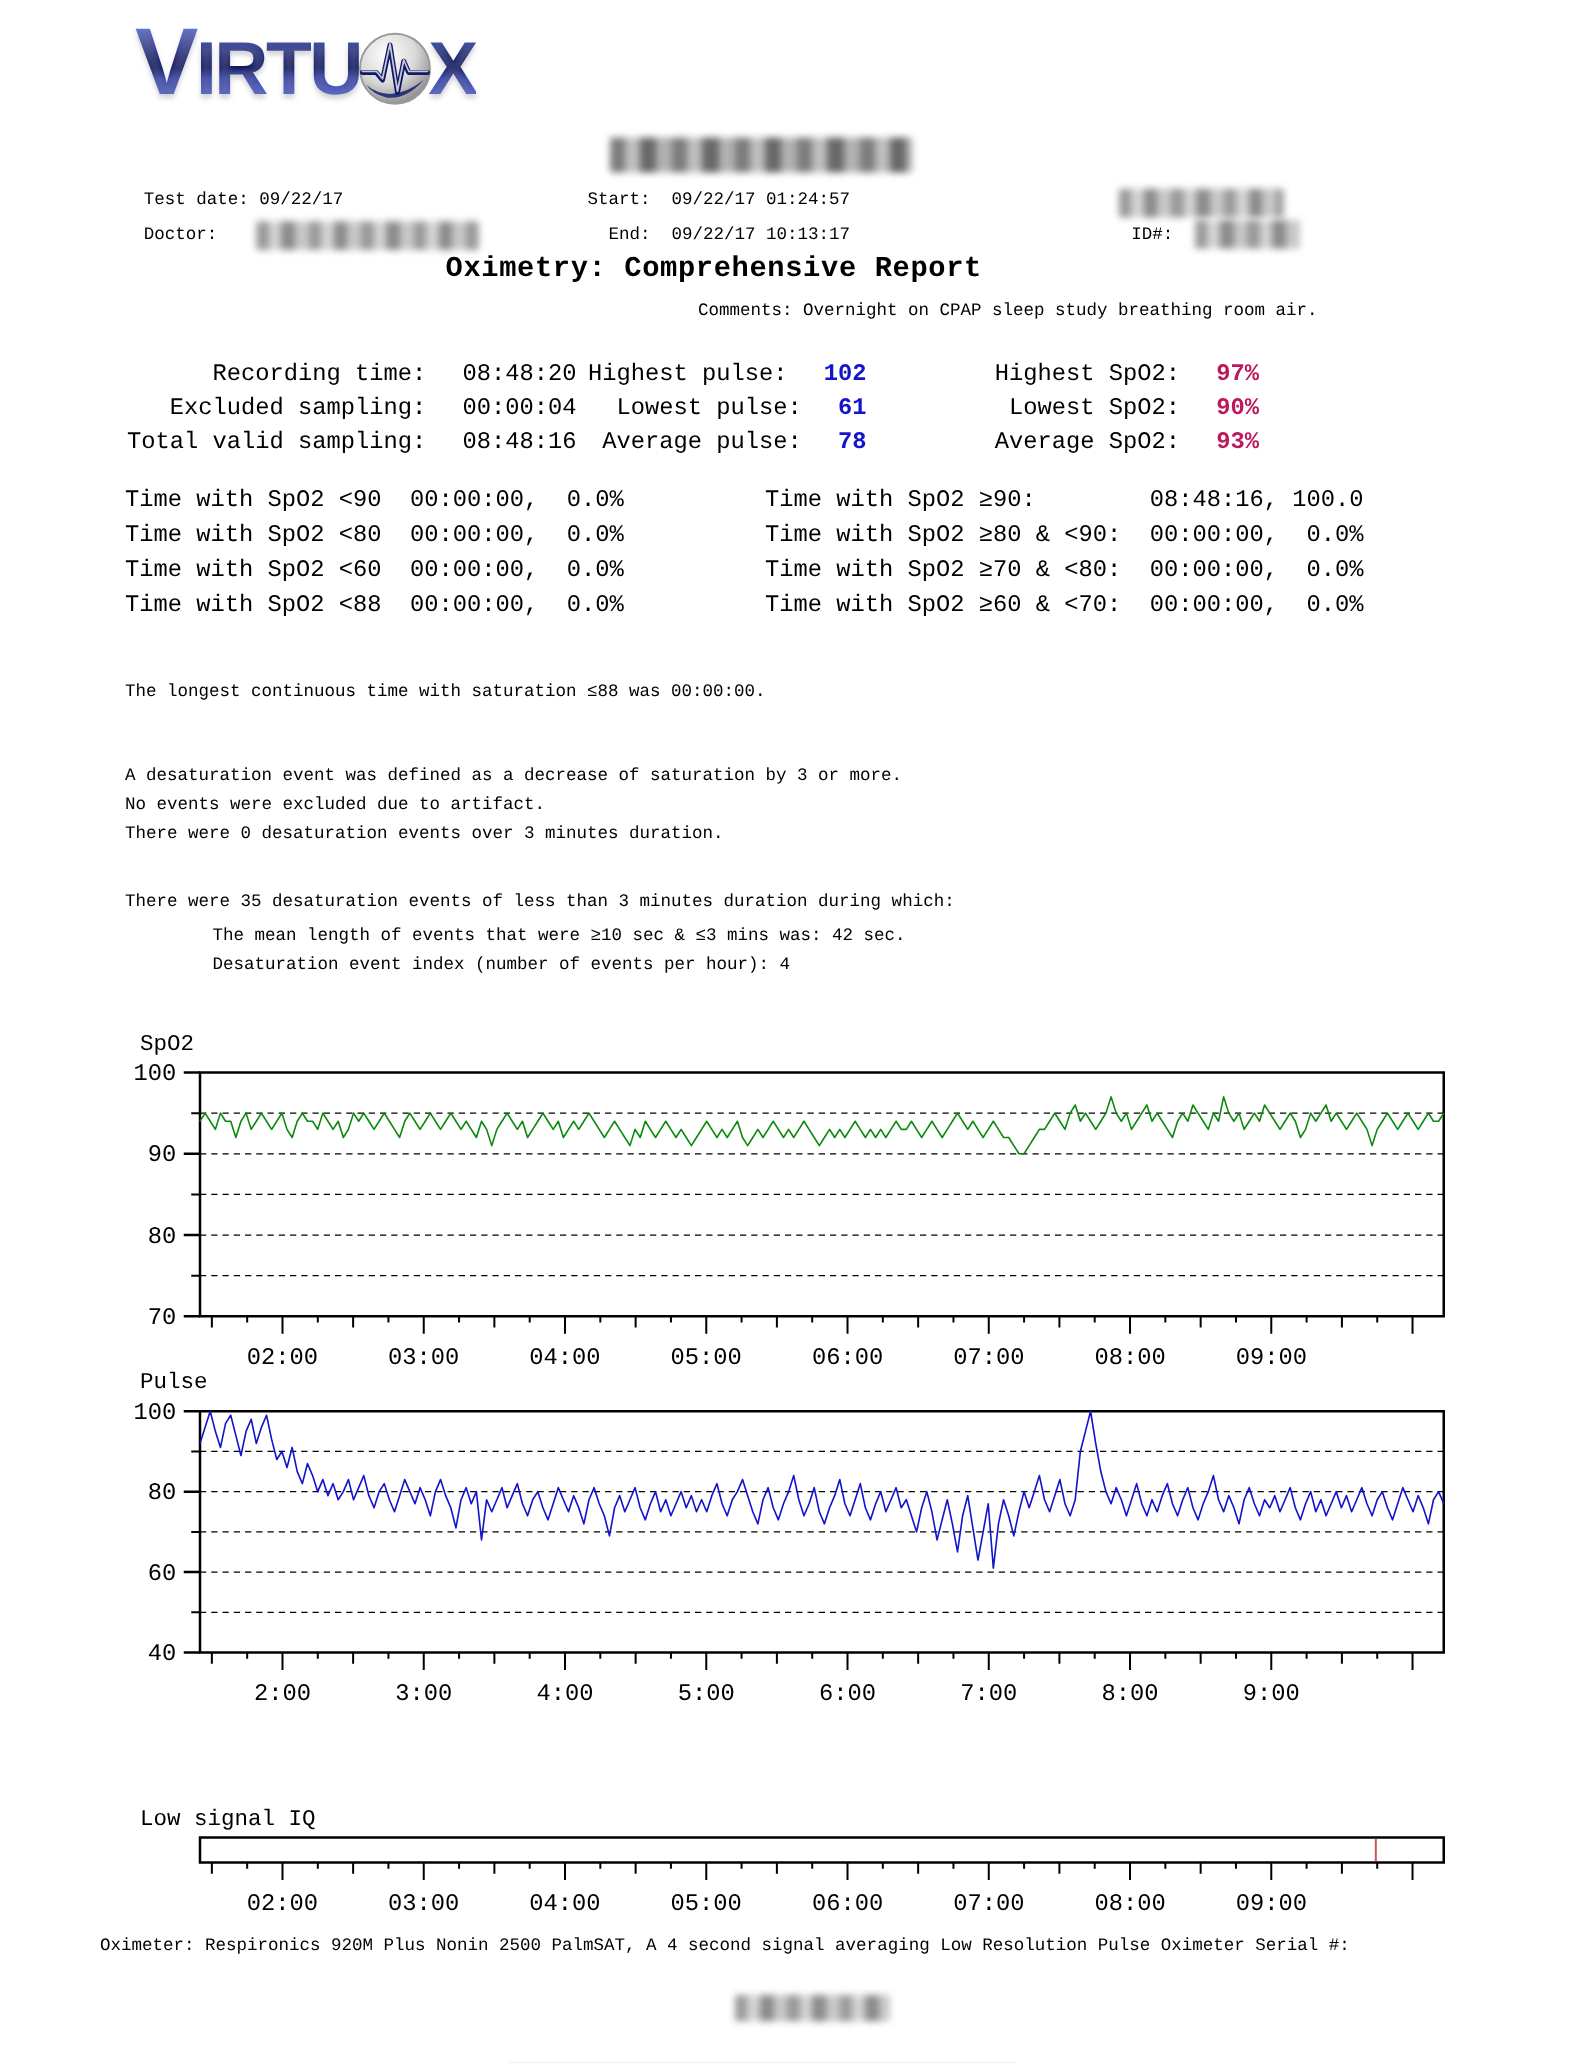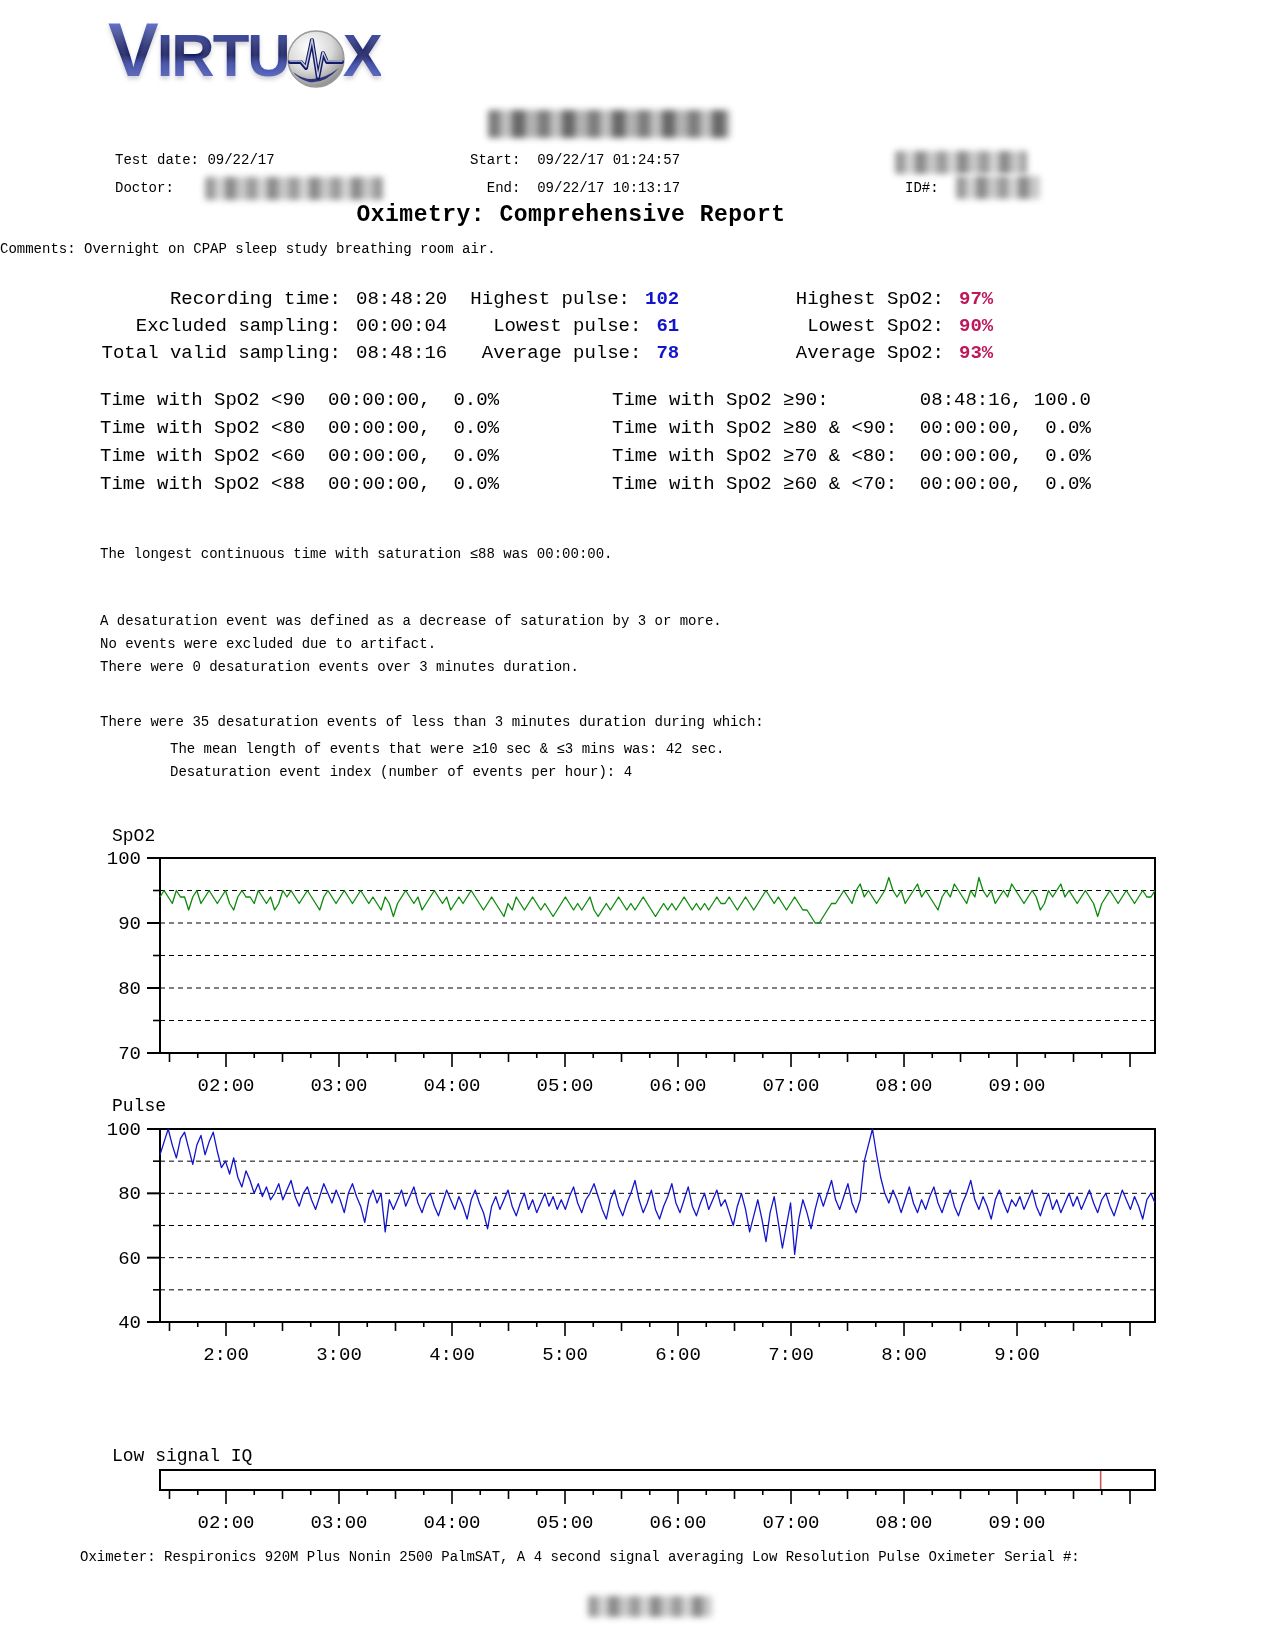--- a/index.html
+++ b/index.html
@@ -6,32 +6,32 @@
   #page{position:relative;width:1275px;height:1650px;background:#ffffff;margin:0 auto;
         font-family:"Liberation Mono","DejaVu Sans Mono",monospace;color:#000;overflow:hidden;}
   .abs{position:absolute;}
   .pre{white-space:pre;}
   .t19{font-size:14px;line-height:23px;}
   .title{font-size:23px;font-weight:bold;letter-spacing:.5px;}
   .redacted{position:absolute;filter:blur(3px);border-radius:2px;opacity:.9;
     background:repeating-linear-gradient(90deg,#8f8f8f 0 10px,#cfcfcf 10px 20px,#7f7f7f 20px 31px,#c2c2c2 31px 42px);}
   .redacted.dark{background:repeating-linear-gradient(90deg,#6f6f6f 0 12px,#b8b8b8 12px 24px,#585858 24px 37px,#aaaaaa 37px 50px);}
   
-  #logo{position:absolute;left:108px;top:20px;display:flex;align-items:flex-end;
+  #logo{position:absolute;left:108px;top:20px;display:flex;align-items:center;
         font-family:"Liberation Sans","DejaVu Sans",sans-serif;font-weight:bold;}
   .logo-txt{font-size:60px;letter-spacing:-2px;
     background:linear-gradient(180deg,#6d7fe0 0%,#1a2474 38%,#0d1560 50%,#3647b4 62%,#7486ea 100%);
     -webkit-background-clip:text;background-clip:text;color:transparent;
     text-shadow:0 3px 4px rgba(120,120,140,0.35);}
   .logo-v{font-size:76px;line-height:60px;}
   #logo svg{margin:0 -4px;}
   
   .stat-row{display:flex;line-height:27px;font-size:19px;justify-content:flex-end;}
   .stat-label{text-align:right;white-space:pre;}
-  .stat-value{margin-left:15px;font-weight:bold;}
+  .stat-value{margin-left:29px;font-weight:bold;}
   .pulse-val{color:#1414cc;}
   .spo2-val{color:#be185d;}
   .tbl-row{white-space:pre;font-size:19px;line-height:28px;}
   .chart-label{position:absolute;font-size:18px;}
   svg text{font-family:"Liberation Mono","DejaVu Sans Mono",monospace;font-size:19px;fill:#000;}
 </style>
 </head>
 <body>
 
 <div id="page">
@@ -60,21 +60,21 @@
   <div class="redacted" style="left:956px;top:176px;width:84px;height:23px;"></div>
   <div class="redacted" style="left:588px;top:1596px;width:124px;height:21px;"></div>
 
   <div class="abs pre t19" style="left:115px;top:149px;">Test date: 09/22/17</div>
   <div class="abs pre t19" style="left:470px;top:149px;">Start:  09/22/17 01:24:57</div>
   <div class="abs pre t19" style="left:115px;top:177px;">Doctor:</div>
   <div class="abs pre t19" style="left:470px;top:177px;">  End:  09/22/17 10:13:17</div>
   <div class="abs pre t19" style="left:905px;top:177px;">ID#:</div>
 
   <div class="abs title" style="left:0;top:202px;width:1142px;text-align:center;">Oximetry: Comprehensive Report</div>
-  <div class="abs t19" style="left:0;top:238px;width:1054px;text-align:left;">Comments: Overnight on CPAP sleep study breathing room air.</div>
+  <div class="abs t19" style="left:0;top:238px;width:1054px;text-align:right;">Comments: Overnight on CPAP sleep study breathing room air.</div>
 
   <div class="abs" style="left:98px;top:286px;">
     <div class="stat-row">
         <span class="stat-label" style="width:243px">Recording time:</span>
         <span class="stat-value" style="font-weight:normal">08:48:20</span>
       </div>
     <div class="stat-row">
         <span class="stat-label" style="width:243px">Excluded sampling:</span>
         <span class="stat-value" style="font-weight:normal">00:00:04</span>
       </div>

